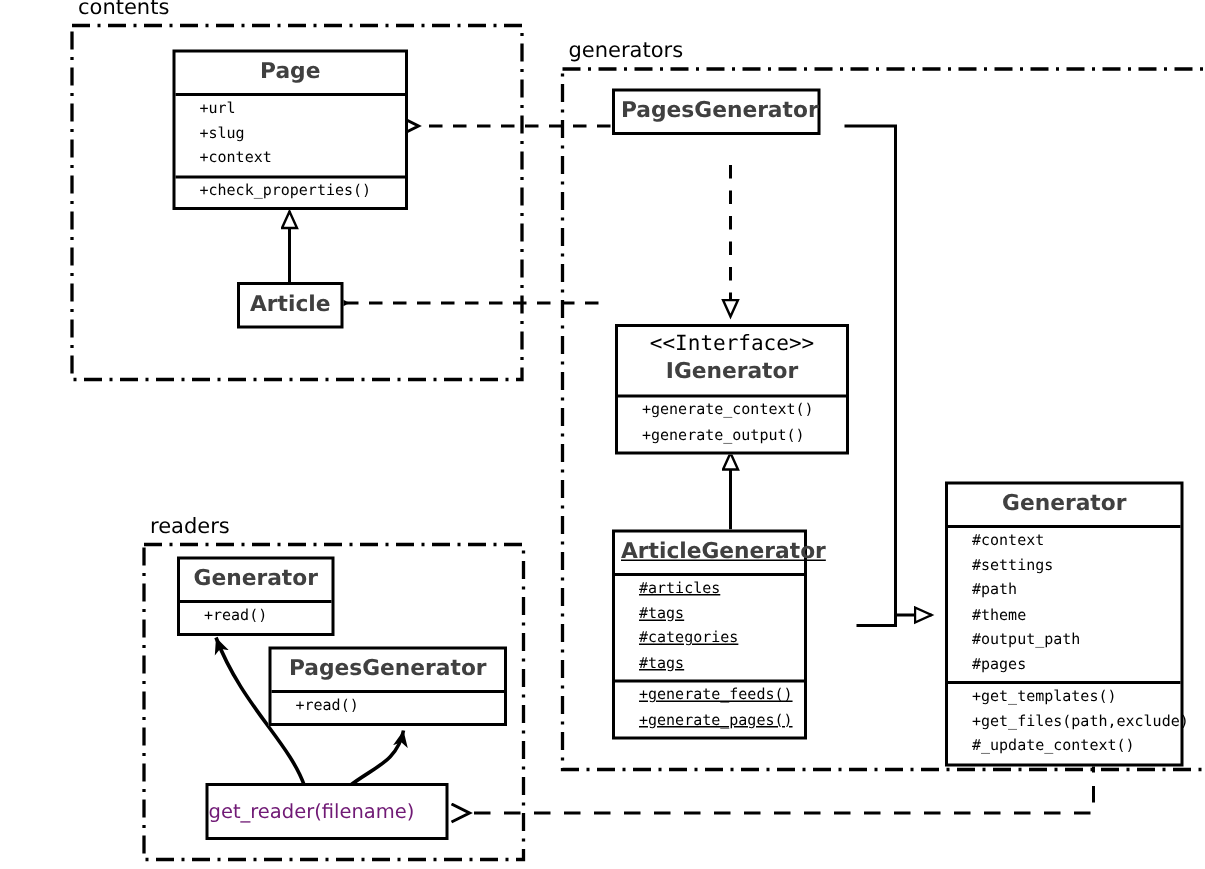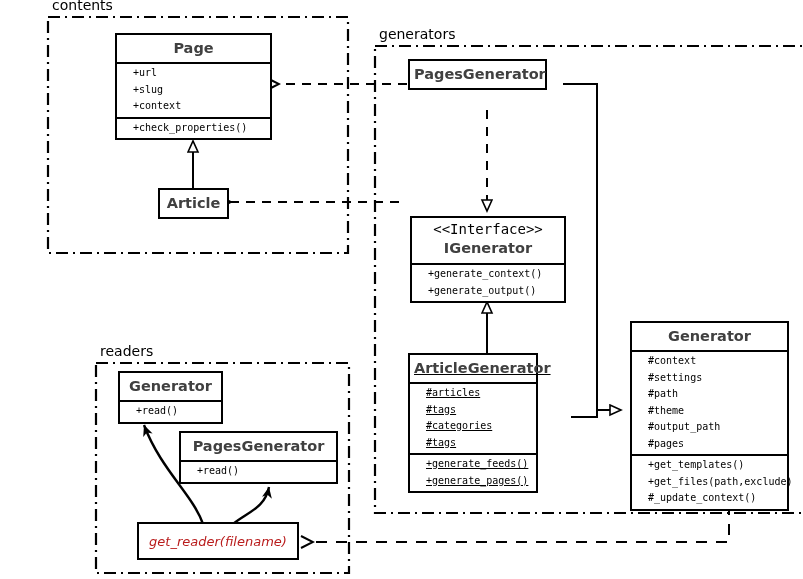--- a/index.html
+++ b/index.html
@@ -88,26 +88,24 @@
     white-space: nowrap;
   }
   
   .uml-func {
     position: absolute;
     box-sizing: border-box;
     border: 2px solid #000000;
     background: #ffffff;
     display: flex;
     align-items: center;
-    justify-content: center;
     font-family: "DejaVu Sans", sans-serif;
     font-size: 13px;
-    color: #b91c1c;
+    color: #701a75;
     z-index: 5;
-    font-style: italic;
   }
 </style>
 </head>
 <body>
 
 <div id="diagram-root">
 
   <svg id="edge-layer" viewBox="0 0 803 579" width="803" height="579">
     <defs>
       <marker id="hollowTriangle" markerWidth="14" markerHeight="14" refX="12" refY="6" orient="auto" markerUnits="userSpaceOnUse">

